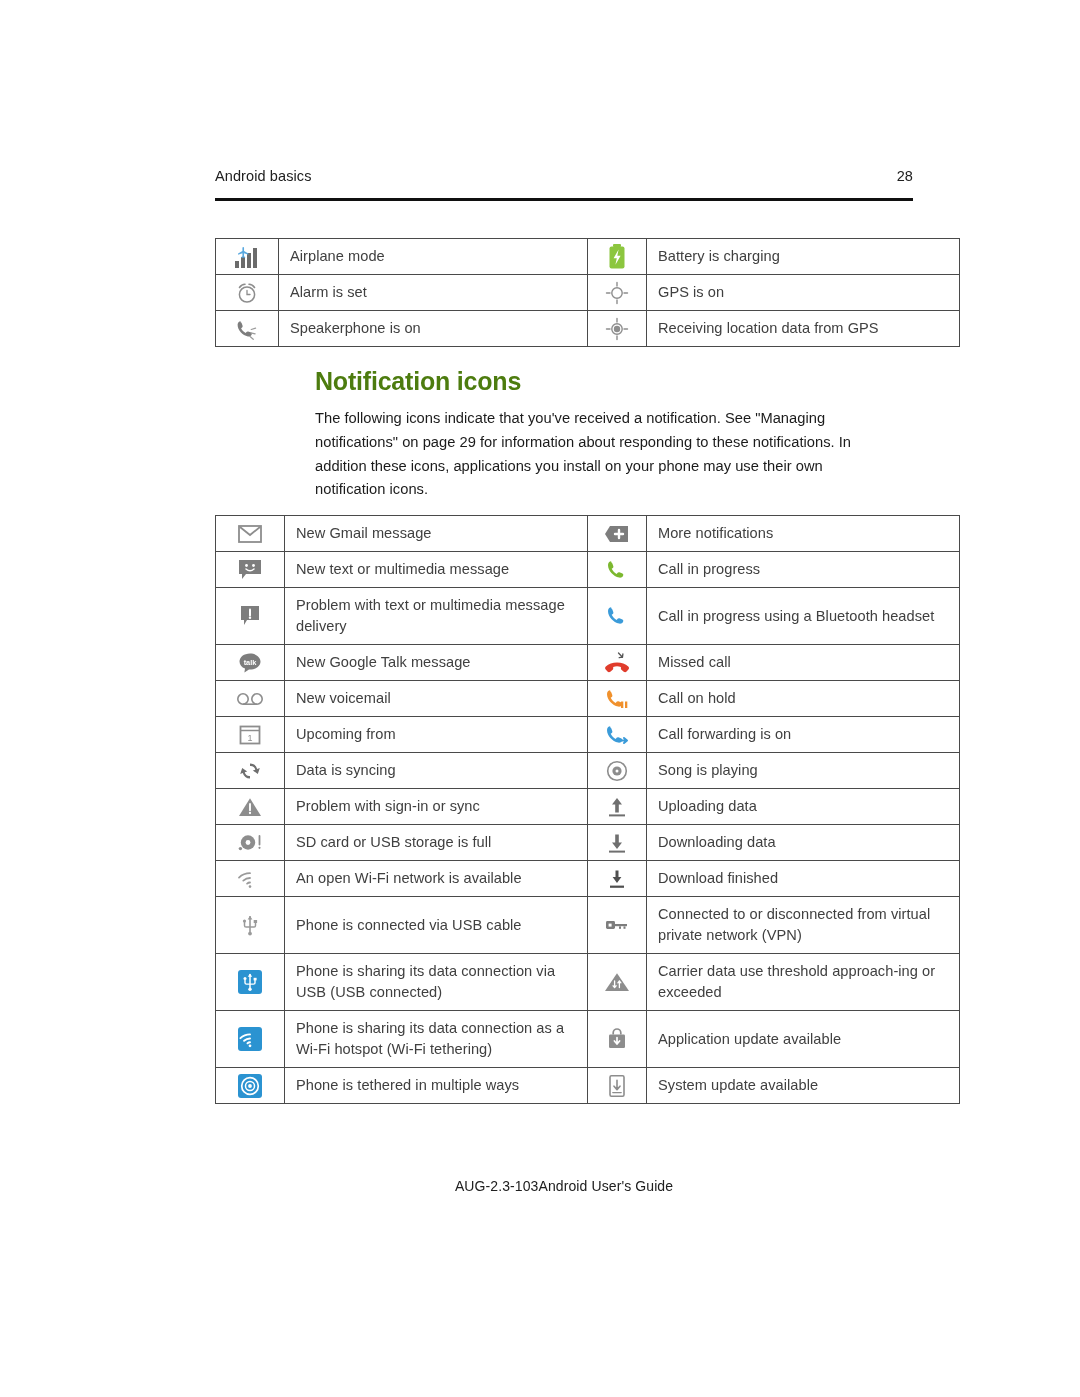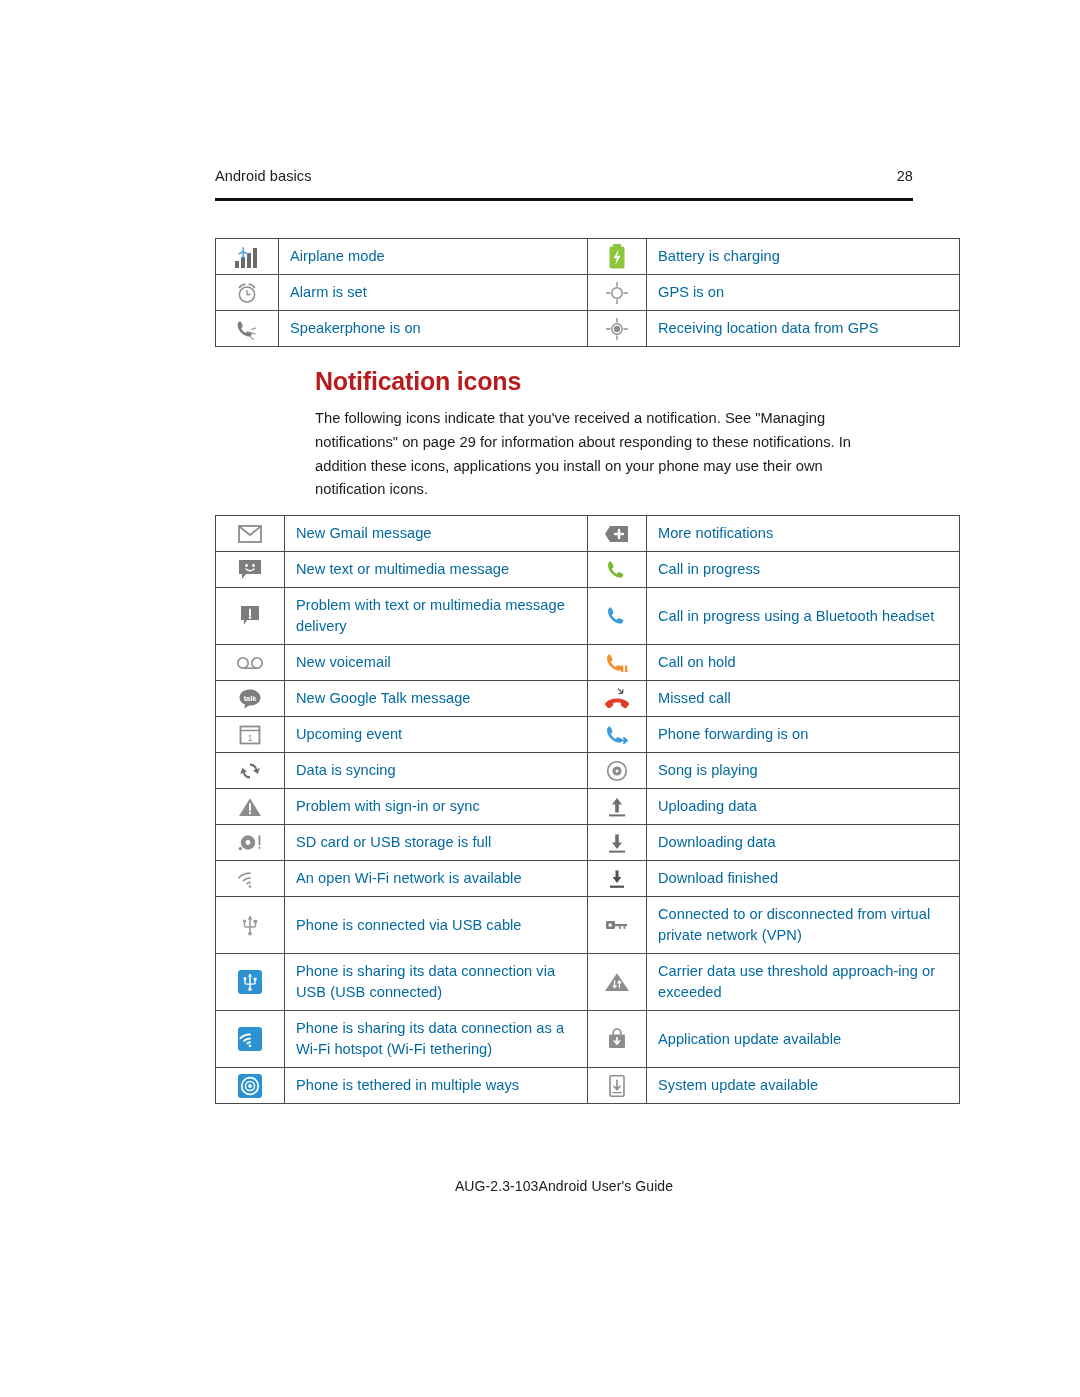--- a/index.html
+++ b/index.html
@@ -44,21 +44,21 @@
     height: 2.5px;
     background: #101010;
   }
 
   
   .icon-table {
     position: absolute;
     border-collapse: collapse;
     table-layout: fixed;
     font-size: 14.6px;
-    color: #0369a1;
+    color: #404040;
   }
   .icon-table td {
     border: 1px solid #4a4a4a;
     padding: 0;
     vertical-align: middle;
   }
   .icon-table td.ic {
     text-align: center;
     vertical-align: middle;
   }
@@ -84,21 +84,21 @@
   #notif-table tr { height: 35px; }
 
   
   .section-title {
     position: absolute;
     left: 291px;
     top: 367px;
     font-size: 25px;
     font-weight: bold;
     letter-spacing: -0.2px;
-    color: #b91c1c;
+    color: #4d7c0f;
   }
   .section-para {
     position: absolute;
     left: 291px;
     top: 407px;
     width: 580px;
     font-size: 14.7px;
     line-height: 1.62;
     letter-spacing: 0.02px;
     color: #1b1b1b;
@@ -287,20 +287,41 @@
             <path d="M6.2 3.2c-1.7 0-3.2 1.7-3.2 3.9 0 5.8 5.4 11.4 11.1 12.5 2.2.4 4.1-1 4.2-2.7.05-.9-.55-1.4-1.4-1.7l-2.5-.9c-.75-.27-1.4 0-1.8.55l-.9 1.1c-2.2-1.1-4-2.9-5-5.1l1.1-.85c.55-.45.75-1.1.55-1.85l-.9-2.5c-.3-.9-.75-1.4-1.3-1.45z" fill="#3b9bd9"></path>
           </svg>
         </div>
       </td>
       <td class="tx tx2">Call in progress using a Bluetooth headset</td>
     </tr>
 
     <tr>
       <td class="ic">
         <div class="ctr">
+          <svg width="24" height="22" viewBox="0 0 24 22">
+            <path d="M12 1.5c-6 0-10.5 3.6-10.5 8 0 3.1 2.2 5.8 5.5 7.1 l-.6 4 4.6-3.1c.33.03.66.05 1 .05 6 0 10.5-3.6 10.5-8s-4.5-8-10.5-8z" fill="#7d7d7d"></path>
+            <text x="12" y="12.6" font-family="Liberation Sans, sans-serif" font-size="7.4" font-weight="bold" fill="#ffffff" text-anchor="middle">talk</text>
+          </svg>
+        </div>
+      </td>
+      <td class="tx">New Google Talk message</td>
+      <td class="ic ic2">
+        <div class="ctr">
+          <svg width="26" height="22" viewBox="0 0 26 22">
+            <path d="M13 10.5c-4.4 0-8.4 1.5-11.2 4 -.9.8-.95 2.2-.1 3.1l1.8 1.9c.75.8 2 .85 2.85.15l2.3-1.9c.35-.3.55-.75.55-1.2v-1.6c2.5-.8 5.2-.8 7.7 0v1.6c0 .45.2.9.55 1.2l2.3 1.9c.85.7 2.1.65 2.85-.15l1.8-1.9c.85-.9.8-2.3-.1-3.1 -2.8-2.5-6.8-4-11.2-4z" fill="#e03c2c"></path>
+            <path d="M14.5 1 L18.5 5.2 M18.5 5.2 L18.9 1.8 M18.5 5.2 L15.2 5.6" stroke="#555" stroke-width="1.3" fill="none" stroke-linecap="round"></path>
+          </svg>
+        </div>
+      </td>
+      <td class="tx tx2">Missed call</td>
+    </tr>
+
+    <tr>
+      <td class="ic">
+        <div class="ctr">
           <svg width="28" height="14" viewBox="0 0 28 14">
             <circle cx="7" cy="7" r="5.2" fill="none" stroke="#8d8d8d" stroke-width="1.6"></circle>
             <circle cx="21" cy="7" r="5.2" fill="none" stroke="#8d8d8d" stroke-width="1.6"></circle>
             <path d="M7 12.2 H21" stroke="#8d8d8d" stroke-width="1.6"></path>
           </svg>
         </div>
       </td>
       <td class="tx">New voicemail</td>
       <td class="ic ic2">
         <div class="ctr">
@@ -310,58 +331,37 @@
             <rect x="21" y="14.5" width="2.3" height="6.5" fill="#f0912d"></rect>
           </svg>
         </div>
       </td>
       <td class="tx tx2">Call on hold</td>
     </tr>
 
     <tr>
       <td class="ic">
         <div class="ctr">
-          <svg width="24" height="22" viewBox="0 0 24 22">
-            <path d="M12 1.5c-6 0-10.5 3.6-10.5 8 0 3.1 2.2 5.8 5.5 7.1 l-.6 4 4.6-3.1c.33.03.66.05 1 .05 6 0 10.5-3.6 10.5-8s-4.5-8-10.5-8z" fill="#7d7d7d"></path>
-            <text x="12" y="12.6" font-family="Liberation Sans, sans-serif" font-size="7.4" font-weight="bold" fill="#ffffff" text-anchor="middle">talk</text>
-          </svg>
-        </div>
-      </td>
-      <td class="tx">New Google Talk message</td>
-      <td class="ic ic2">
-        <div class="ctr">
-          <svg width="26" height="22" viewBox="0 0 26 22">
-            <path d="M13 10.5c-4.4 0-8.4 1.5-11.2 4 -.9.8-.95 2.2-.1 3.1l1.8 1.9c.75.8 2 .85 2.85.15l2.3-1.9c.35-.3.55-.75.55-1.2v-1.6c2.5-.8 5.2-.8 7.7 0v1.6c0 .45.2.9.55 1.2l2.3 1.9c.85.7 2.1.65 2.85-.15l1.8-1.9c.85-.9.8-2.3-.1-3.1 -2.8-2.5-6.8-4-11.2-4z" fill="#e03c2c"></path>
-            <path d="M14.5 1 L18.5 5.2 M18.5 5.2 L18.9 1.8 M18.5 5.2 L15.2 5.6" stroke="#555" stroke-width="1.3" fill="none" stroke-linecap="round"></path>
-          </svg>
-        </div>
-      </td>
-      <td class="tx tx2">Missed call</td>
-    </tr>
-
-    <tr>
-      <td class="ic">
-        <div class="ctr">
           <svg width="22" height="22" viewBox="0 0 22 22">
             <rect x="1.5" y="2.5" width="19" height="17" fill="none" stroke="#8d8d8d" stroke-width="1.8"></rect>
             <path d="M1.5 6.5 H20.5" stroke="#8d8d8d" stroke-width="1.5"></path>
             <text x="11" y="16.5" font-family="Liberation Sans, sans-serif" font-size="9" fill="#8d8d8d" text-anchor="middle">1</text>
           </svg>
         </div>
       </td>
-      <td class="tx">Upcoming event</td>
+      <td class="tx">Upcoming from</td>
       <td class="ic ic2">
         <div class="ctr">
           <svg width="26" height="24" viewBox="0 0 26 24">
             <path d="M6.2 3.2c-1.7 0-3.2 1.7-3.2 3.9 0 5.8 5.4 11.4 11.1 12.5 2.2.4 4.1-1 4.2-2.7.05-.9-.55-1.4-1.4-1.7l-2.5-.9c-.75-.27-1.4 0-1.8.55l-.9 1.1c-2.2-1.1-4-2.9-5-5.1l1.1-.85c.55-.45.75-1.1.55-1.85l-.9-2.5c-.3-.9-.75-1.4-1.3-1.45z" fill="#3b9bd9"></path>
             <path d="M16.5 17.5 H22 M20 15 L23 17.5 L20 20" stroke="#3b9bd9" stroke-width="2" fill="none" stroke-linecap="round" stroke-linejoin="round"></path>
           </svg>
         </div>
       </td>
-      <td class="tx tx2">Phone forwarding is on</td>
+      <td class="tx tx2">Call forwarding is on</td>
     </tr>
 
     <tr>
       <td class="ic">
         <div class="ctr">
           <svg width="24" height="22" viewBox="0 0 24 22">
             <path d="M12 3.5 a7.5 7.5 0 0 1 7.2 5.5 l2.6-.9 -2 6 -5-3.6 2.5-.85 A5 5 0 0 0 12 6 z" fill="#6f6f6f"></path>
             <path d="M12 18.5 a7.5 7.5 0 0 1 -7.2-5.5 l-2.6.9 2-6 5 3.6 -2.5.85 A5 5 0 0 0 12 16 z" fill="#6f6f6f"></path>
           </svg>
         </div>

